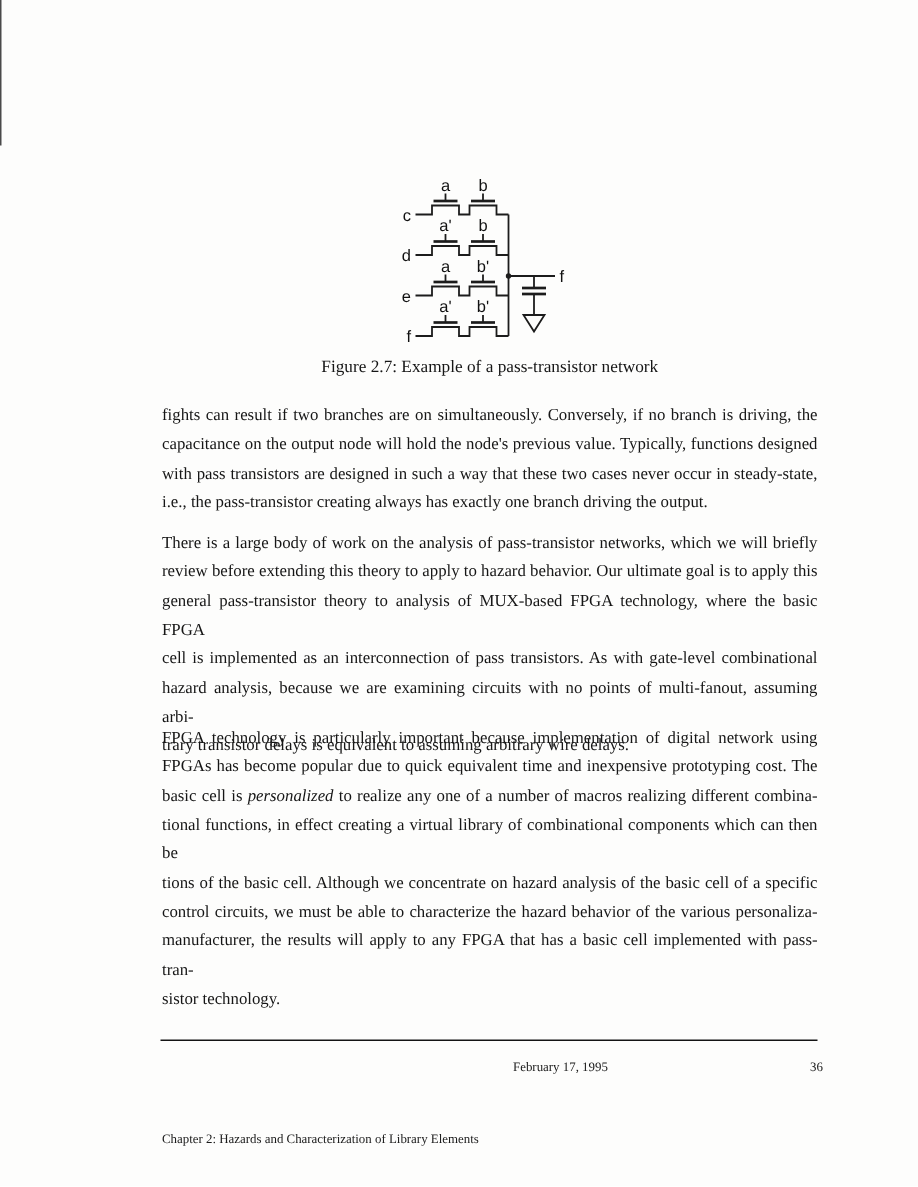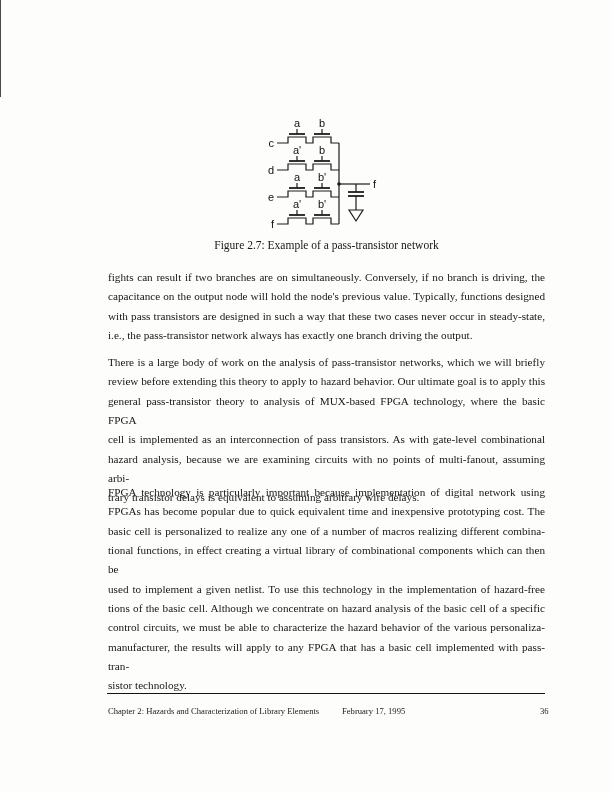--- a/index.html
+++ b/index.html
@@ -18,24 +18,24 @@
   .caption {
     position:absolute; left:108px; top:239px; width:437px;
     text-align:center; font-weight:normal; font-size:11.5px;
   }
   .para {
     position:absolute; left:108px; width:437px;
     font-size:11.2px; line-height:19.35px;
   }
   .para .line { text-align:justify; text-align-last:justify; }
   .para .line.last { text-align-last:left; }
-  .ital { }
+  .ital { font-style:italic; }
   .footer-rule { position:absolute; left:107px; top:693px; width:438px; height:1.3px; background:#141414; }
   .footer-item { position:absolute; top:706px; font-size:8.6px; color:#1a1a1a; white-space:nowrap; }
-  .footer-left { left:108px; }
+  .footer-left { left:108px;margin-top:48px; }
   .footer-center { left:342px; }
   .footer-page { left:540px; width:27px; text-align:left; }
 </style>
 </head>
 <body>
 
 <div class="page">
 
   <div class="scan-edge"></div>
 
@@ -99,38 +99,37 @@
       </g>
     </svg>
   </div>
 
   <div class="caption">Figure 2.7: Example of a pass-transistor network</div>
 
   <div class="para" style="top:268px">
     <div class="line">fights can result if two branches are on simultaneously. Conversely, if no branch is driving, the</div>
     <div class="line">capacitance on the output node will hold the node's previous value. Typically, functions designed</div>
     <div class="line">with pass transistors are designed in such a way that these two cases never occur in steady-state,</div>
-    <div class="line last">i.e., the pass-transistor network always has exactly one branch driving the output.</div>
+    <div class="line last">i.e., the pass-transistor creating always has exactly one branch driving the output.</div>
   </div>
 
   <div class="para" style="top:353px">
     <div class="line">There is a large body of work on the analysis of pass-transistor networks, which we will briefly</div>
     <div class="line">review before extending this theory to apply to hazard behavior. Our ultimate goal is to apply this</div>
     <div class="line">general pass-transistor theory to analysis of MUX-based FPGA technology, where the basic FPGA</div>
     <div class="line">cell is implemented as an interconnection of pass transistors. As with gate-level combinational</div>
     <div class="line">hazard analysis, because we are examining circuits with no points of multi-fanout, assuming arbi-</div>
     <div class="line last">trary transistor delays is equivalent to assuming arbitrary wire delays.</div>
   </div>
 
   <div class="para" style="top:483px">
     <div class="line">FPGA technology is particularly important because implementation of digital network using</div>
     <div class="line">FPGAs has become popular due to quick equivalent time and inexpensive prototyping cost. The</div>
     <div class="line"><span>basic cell is</span> <span class="ital">personalized</span> <span>to realize any one of a number of macros realizing different combina-</span></div>
     <div class="line">tional functions, in effect creating a virtual library of combinational components which can then be</div>
-    <div class="line">used to implement a given netlist. To use this technology in the implementation of hazard-free</div>
     <div class="line">tions of the basic cell. Although we concentrate on hazard analysis of the basic cell of a specific</div>
     <div class="line">control circuits, we must be able to characterize the hazard behavior of the various personaliza-</div>
     <div class="line">manufacturer, the results will apply to any FPGA that has a basic cell implemented with pass-tran-</div>
     <div class="line last">sistor technology.</div>
   </div>
 
   <div class="footer-rule"></div>
   <div class="footer-item footer-left">Chapter 2: Hazards and Characterization of Library Elements</div>
   <div class="footer-item footer-center">February 17, 1995</div>
   <div class="footer-item footer-page">36</div>

